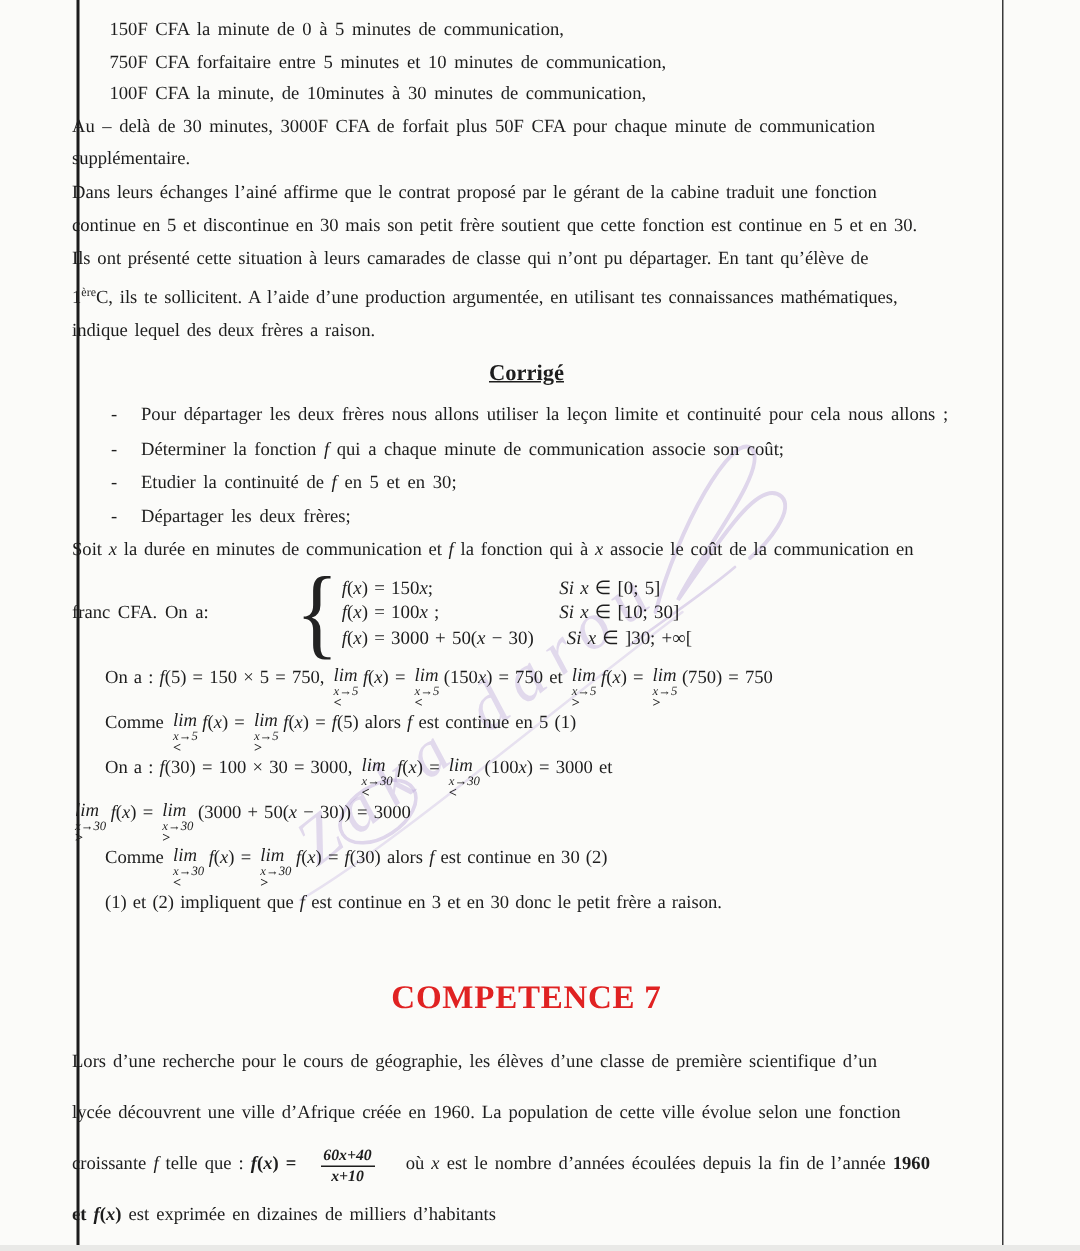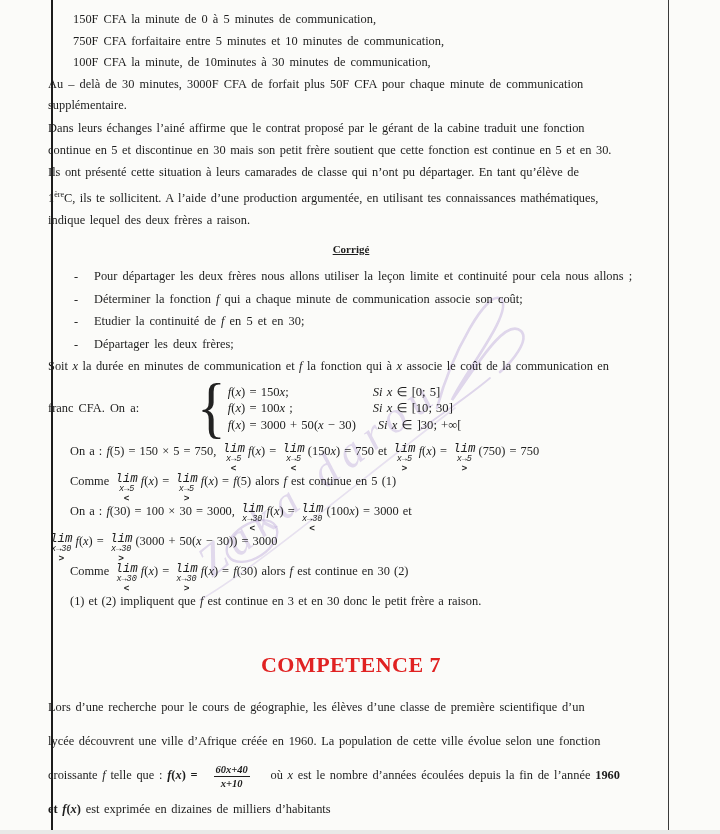--- a/index.html
+++ b/index.html
@@ -21,21 +21,21 @@
   .line{line-height:21.6px;white-space:nowrap;word-spacing:2px;}
   .ind{padding-left:25px;}
   .para1 .line{line-height:22.2px;word-spacing:1.4px;}
   .bullets .line{line-height:22.6px;padding-left:25px;}
   .dash{display:inline-block;width:20px;padding-left:1px;}
   .bold{font-weight:bold;}
   sup{font-size:8px;}
 
   .h-corrige{
     text-align:center;font-weight:bold;text-decoration:underline;
-    font-size:11px;margin:9px 0 7px;line-height:18px;
+    font-size:15px;margin:9px 0 7px;line-height:18px;
   }
   .h-comp{
     text-align:center;font-weight:bold;font-size:22px;
     margin:30px 0 12px;letter-spacing:0.5px;line-height:26px;
   }
 
   .soit .line{line-height:22px;word-spacing:1.4px;}
 
   .sysblock{display:flex;align-items:center;margin:1px 0 4px 0;}
   .syslabel{width:149px;word-spacing:2px;}
@@ -44,22 +44,22 @@
     transform:scaleY(1.12);transform-origin:center;
     padding-right:2px;color:#222;
   }
   .sysrows .line{line-height:16.2px;word-spacing:1px;font-size:12.6px;}
 
   .math .line{height:30px;line-height:19px;padding-left:22px;word-spacing:1px;}
   .math .line.flush{padding-left:0;}
   .math .line.ind2{padding-left:22px;}
 
   .lim{
-    display:inline-block;text-align:center;vertical-align:-16px;
-    line-height:1;margin:0 3px 0 2px;font-family:Liberation Mono, monospace;
+    display:inline-block;text-align:left;vertical-align:-16px;
+    line-height:1;margin:0 3px 0 2px;
   }
   .lim .lw{display:block;font-style:italic;font-size:12.5px;line-height:12px;}
   .lim .ls{display:block;font-style:italic;font-size:8.5px;line-height:9px;}
   .lim .lc{display:block;font-size:9.5px;line-height:9px;font-weight:bold;}
 
   .frac{
     display:inline-block;text-align:center;vertical-align:-8px;
     line-height:1;margin:0 16px;font-weight:bold;font-style:italic;
   }
   .frac .num{display:block;font-size:10.5px;line-height:11px;border-bottom:1.2px solid #1d1d1d;padding:0 2px 1px;}

